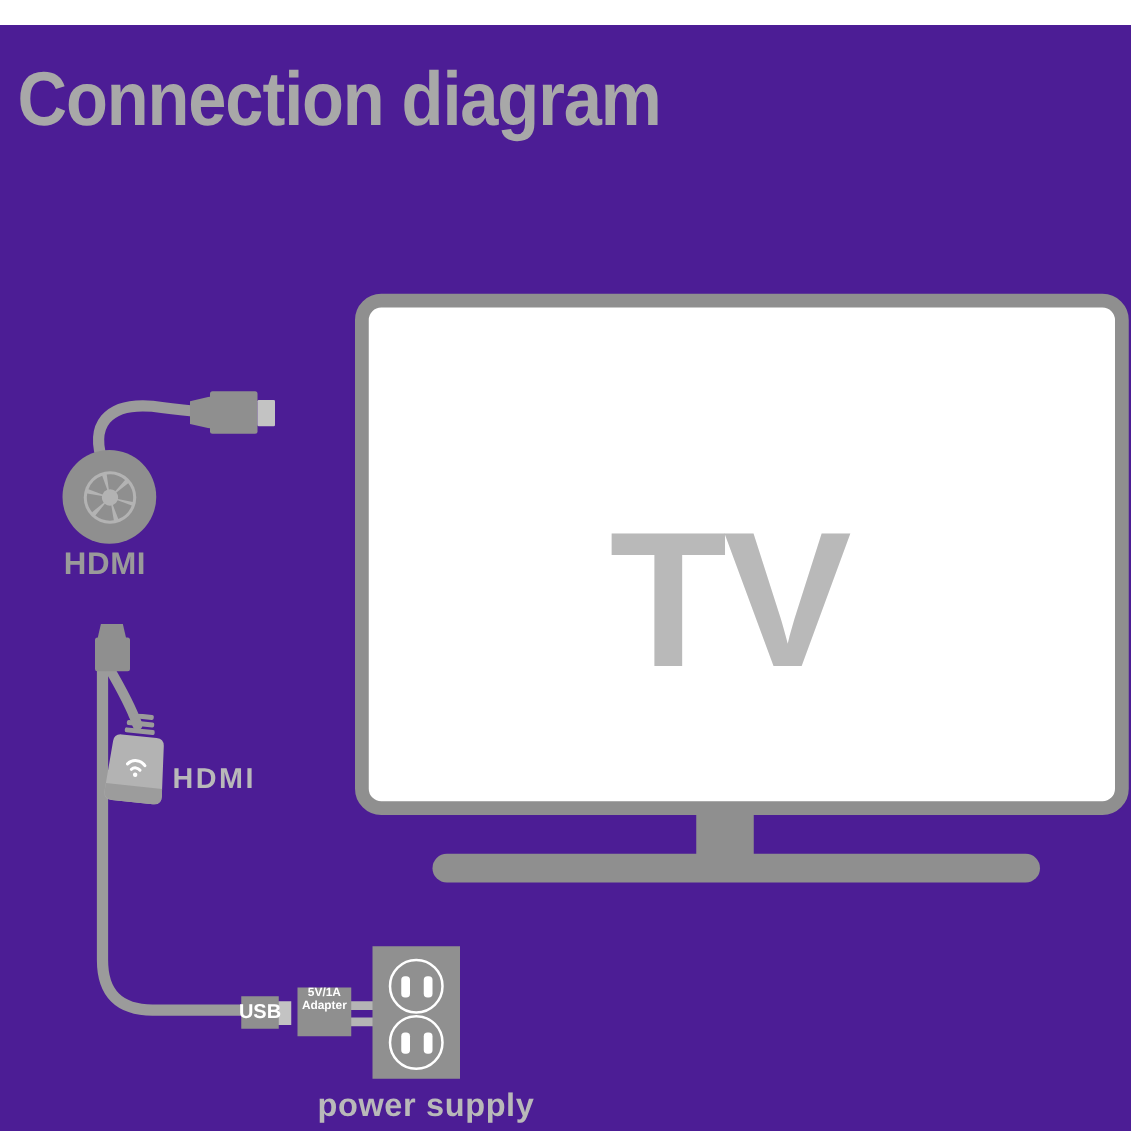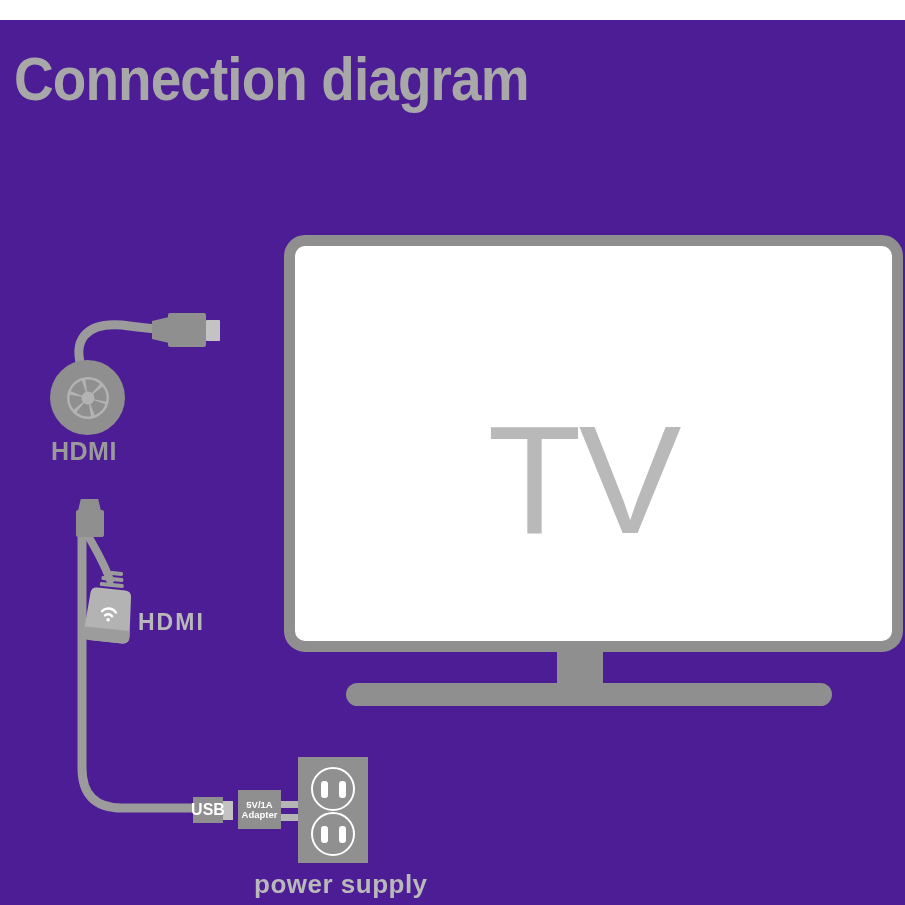--- a/index.html
+++ b/index.html
@@ -22,21 +22,21 @@
   .cables{left:0;top:0;z-index:1;pointer-events:none;}
   .cables path{fill:none;stroke:var(--cable,#9b9b9b);stroke-linecap:round;}
 
   
   .tv-frame{
     left:284px;top:215px;width:619px;height:417px;box-sizing:border-box;
     border:11px solid var(--device,#8f8f8f);border-radius:21px;background:#fff;z-index:2;
   }
   .tv-label{
     left:468px;top:383px;width:230px;text-align:center;z-index:3;
-    font-size:154px;font-weight:normal;color:var(--labelLight,#b9b9b9);
+    font-size:154px;font-weight:bold;color:var(--labelLight,#b9b9b9);
     line-height:1;letter-spacing:-3px;
   }
   .tv-neck{left:557px;top:628px;width:46px;height:38px;background:var(--device,#8f8f8f);z-index:1;}
   .tv-base{left:346px;top:663px;width:486px;height:23px;border-radius:12px;background:var(--device,#8f8f8f);z-index:2;}
 
   
   .dongle{
     left:50px;top:340px;width:75px;height:75px;border-radius:50%;
     background:var(--device,#8f8f8f);z-index:2;
     display:flex;align-items:center;justify-content:center;
@@ -62,21 +62,21 @@
 
   
   .usb-tip{left:222px;top:781px;width:11px;height:19px;background:var(--tip,#c3c3c3);z-index:2;}
   .usb-block{
     left:193px;top:777px;width:30px;height:26px;background:var(--device,#8f8f8f);z-index:3;
     display:flex;align-items:center;justify-content:center;
     font-size:16px;font-weight:bold;color:#fff;letter-spacing:0px;
   }
   .adapter{
     left:238px;top:770px;width:43px;height:39px;background:var(--device,#8f8f8f);z-index:3;
-    display:flex;flex-direction:column;align-items:center;justify-content:center;
+    display:flex;flex-direction:column;align-items:center;
     font-size:9.5px;font-weight:bold;color:#fff;line-height:10px;text-align:center;
   }
   .prong{width:26px;height:7px;background:var(--prong,#b5b5b5);z-index:2;}
   .prong-top{left:279px;top:781px;}
   .prong-bottom{left:279px;top:794px;}
   .outlet{left:298px;top:737px;width:70px;height:106px;background:var(--outlet,#909090);z-index:3;}
   .socket{
     position:absolute;width:44px;height:44px;box-sizing:border-box;
     border:2px solid #fff;border-radius:50%;
   }

